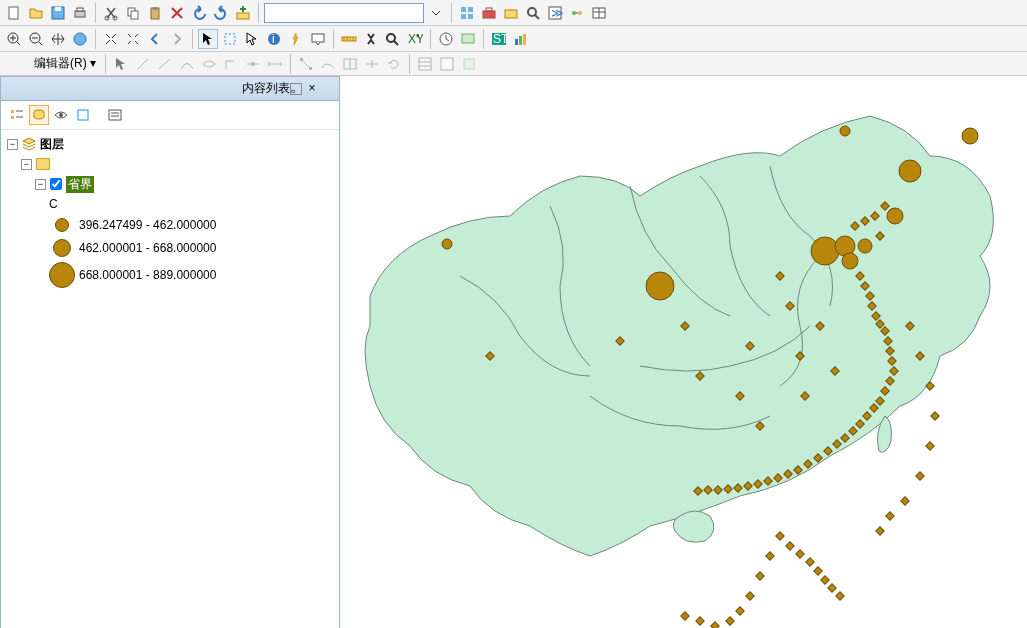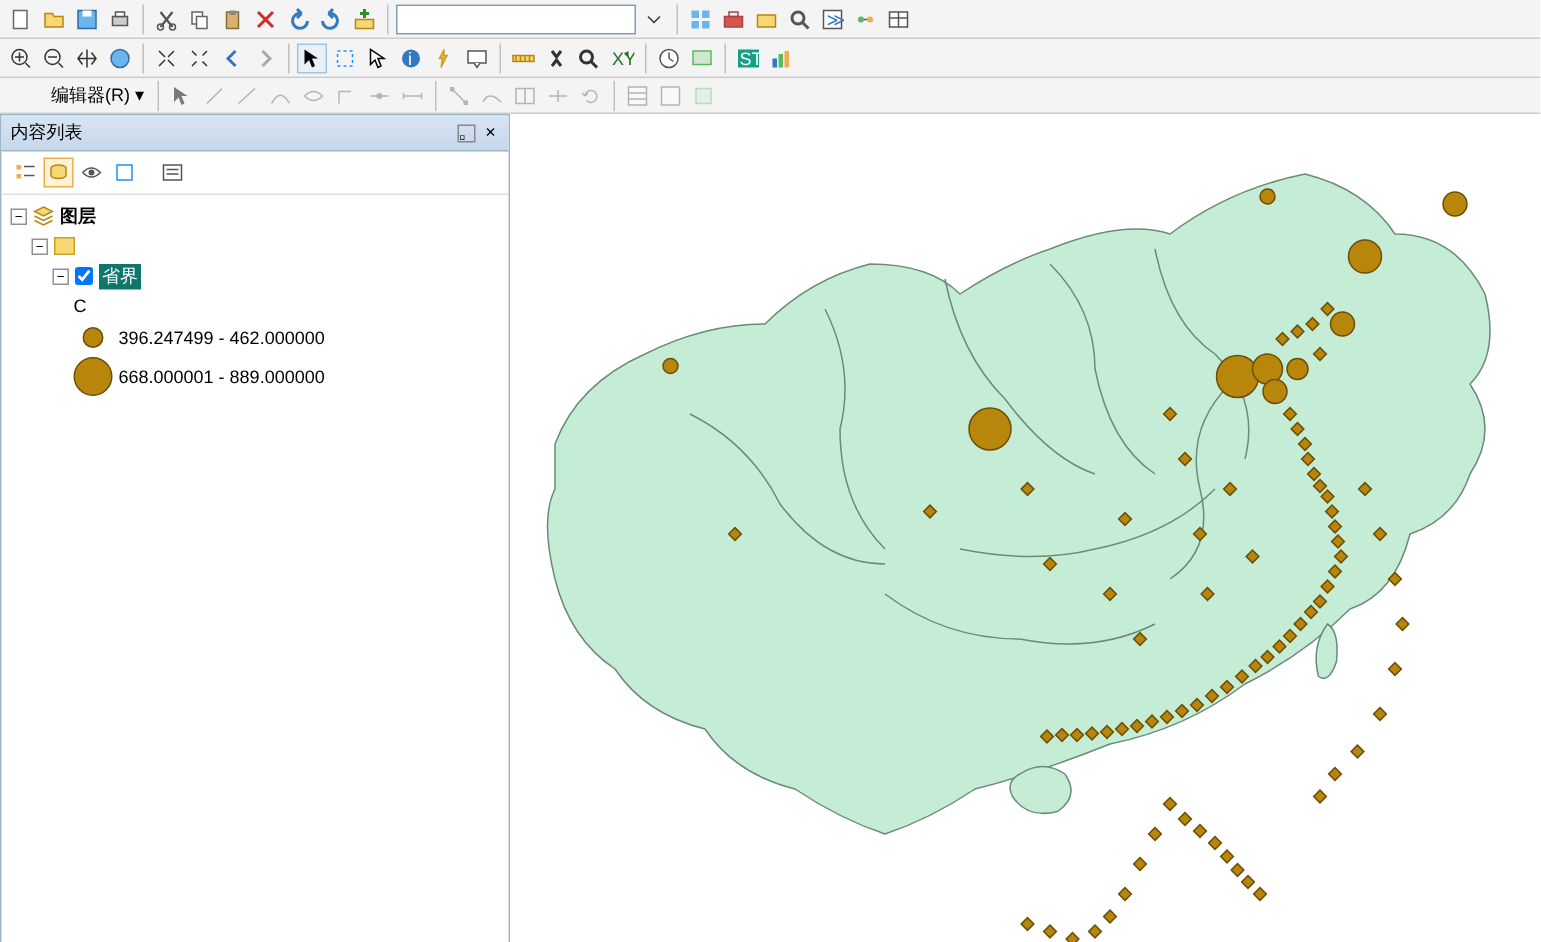--- a/index.html
+++ b/index.html
@@ -5,34 +5,34 @@
   * { box-sizing: border-box; margin: 0; padding: 0; font-family: "Microsoft YaHei", Arial, sans-serif; font-size: 12px; }
   body { background: #fff; width: 1027px; height: 628px; overflow: hidden; }
   .toolbar-row { display: flex; align-items: center; height: 26px; border-bottom: 1px solid #ccc; background: #f4f4f4; padding: 0 4px; gap: 2px; }
   .toolbar-row .sep { width: 1px; height: 20px; background: #c0c0c0; margin: 0 3px; }
   .tb-btn { width: 20px; height: 20px; display: inline-flex; align-items: center; justify-content: center; border: 1px solid transparent; }
   .tb-btn svg { width: 16px; height: 16px; }
   .dropdown { width: 160px; height: 20px; border: 1px solid #7f9db9; background: #fff; font-size: 11px; padding: 0 2px; color:#555; }
   .editor-label { padding: 0 4px; margin-left: 26px; }
   .main-area { display: flex; height: calc(628px - 52px); }
   .toc-panel { width: 340px; border: 1px solid #9cb6c5; display:flex; flex-direction:column; }
-  .toc-title { background: linear-gradient(#d7e4f2,#c7d8ec); border-bottom:1px solid #9cb6c5; padding:3px 6px; display:flex; align-items:center; justify-content:space-between; }
+  .toc-title { background: linear-gradient(#d7e4f2,#c7d8ec); border-bottom:1px solid #9cb6c5; padding:3px 21px; display:flex; align-items:center; justify-content:flex-end; }
   .toc-title-right { display:flex; gap:4px; }
   .toc-icons { display:flex; gap:2px; padding:4px 6px; border-bottom:1px solid #e0e0e0; }
   .toc-icons .tb-btn { border:1px solid transparent; }
   .tree { padding:4px 6px; overflow:hidden; white-space:nowrap; }
   .tree-row { display:flex; align-items:center; gap:4px; height:20px; }
   .indent1 { padding-left:14px; }
   .indent2 { padding-left:28px; }
   .indent3 { padding-left:42px; }
   .expander { width:11px; height:11px; border:1px solid #919191; background:#fff; font-size:9px; line-height:9px; text-align:center; display:inline-block; cursor:pointer; }
   .folder-icon { width:14px; height:12px; background:#f7d774; border:1px solid #c9a227; display:inline-block; }
   .layers-icon { width:14px; height:14px; display:inline-block; }
   .checkbox { width:12px; height:12px; }
-  .highlight { background:#0f766e; color:#fff; padding:0 2px; }
+  .highlight { background:#4d7c0f; color:#fff; padding:0 2px; }
   .legend-symbol { display:inline-block; background:#b8860b; border:1px solid #6b4e07; }
   .dia { width:6px; height:6px; transform:rotate(45deg); }
   .circ { border-radius:50%; }
   .map-area { flex:1; background:#fff; position:relative; }
   .map-svg { position:absolute; left:0; top:0; }
   .pin-icon { width:12px; height:12px; border:1px solid #888; display:inline-block; position:relative; }
   .close-icon { width:12px; height:12px; display:inline-block; font-size:12px; line-height:10px; text-align:center; }
 </style>
 </head>
 <body>
@@ -446,20 +446,26 @@
       </div>
       <div class="tree-row indent3">
         <span>C</span>
       </div>
       <div class="tree-row indent3" style="height:22px">
         <span style="width:26px;display:flex;justify-content:center">
             <span class="legend-symbol circ" style="width:14px;height:14px"></span>
           </span>
         <span>396.247499 - 462.000000</span>
       </div>
+      <div class="tree-row indent3" style="height:24px">
+        <span style="width:26px;display:flex;justify-content:center">
+            <span class="legend-symbol circ" style="width:18px;height:18px"></span>
+          </span>
+        <span>462.000001 - 668.000000</span>
+      </div>
       <div class="tree-row indent3" style="height:30px">
         <span style="width:26px;display:flex;justify-content:center">
             <span class="legend-symbol circ" style="width:26px;height:26px"></span>
           </span>
         <span>668.000001 - 889.000000</span>
       </div>
     </div>
   </div>
 
   <div class="map-area">

